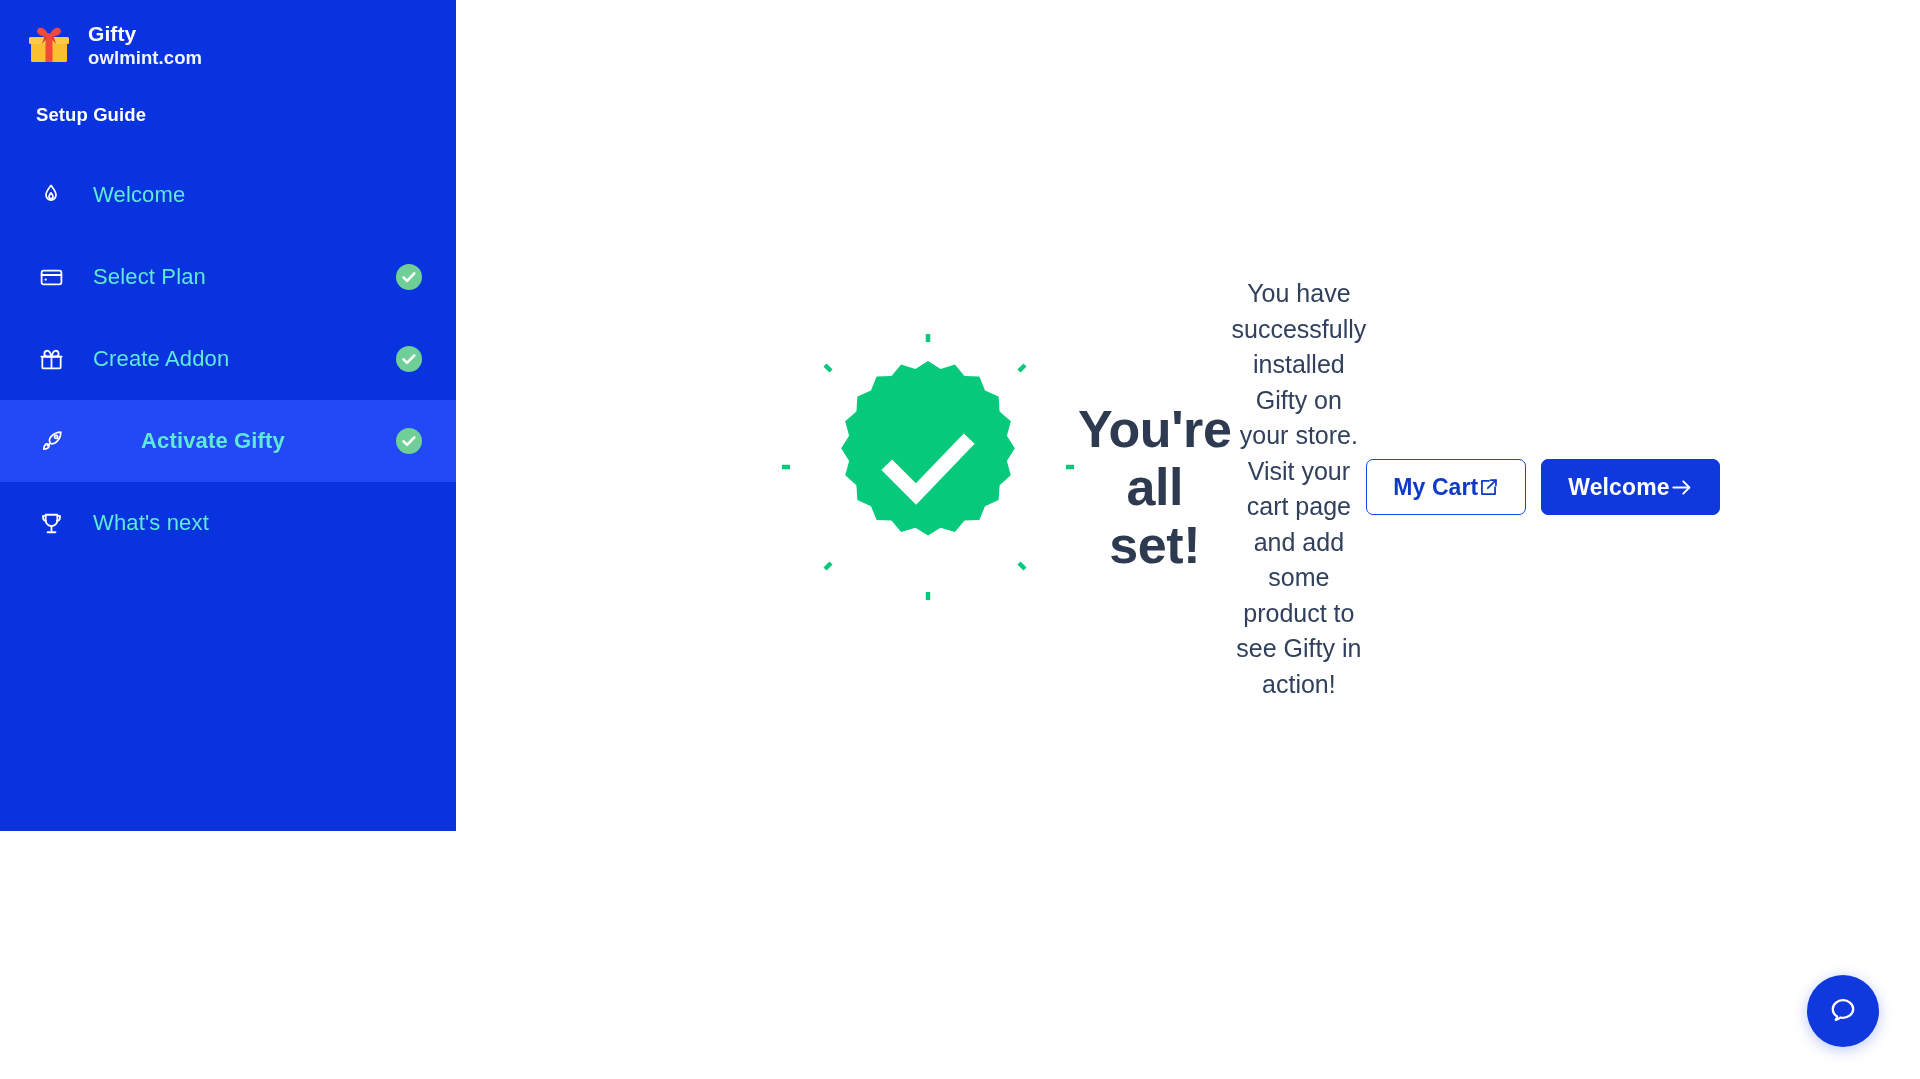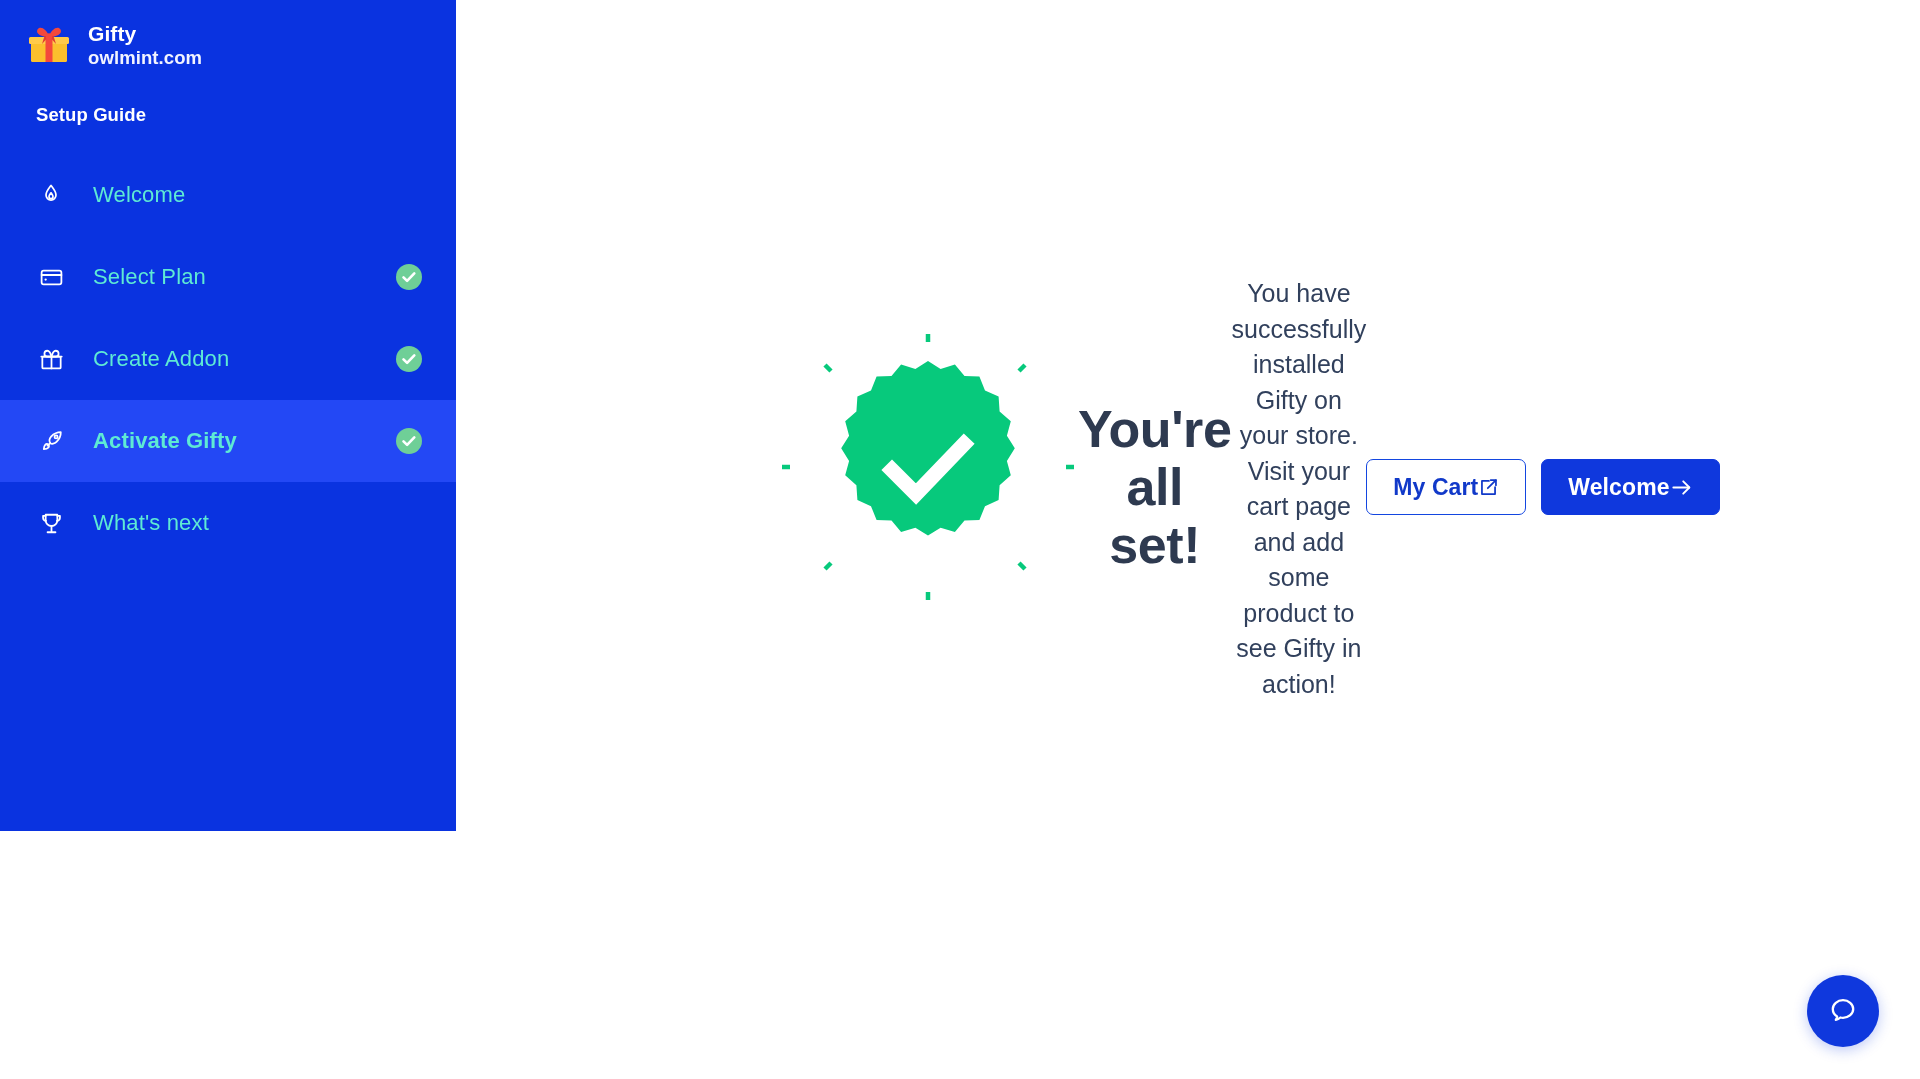--- a/index.html
+++ b/index.html
@@ -73,21 +73,21 @@
 
   .nav-item {
     display: flex;
     align-items: center;
     height: 82px;
     padding: 0 34px 0 36px;
     cursor: pointer;
     position: relative;
   }
 
-  .nav-item.active { background: #2348f5; }
+  .nav-item.active { background: #2348f5; gap: 48px; }
 
   .nav-icon {
     width: 30px;
     height: 30px;
     flex: 0 0 30px;
     display: flex;
     align-items: center;
     justify-content: center;
     color: #ffffff;
   }

